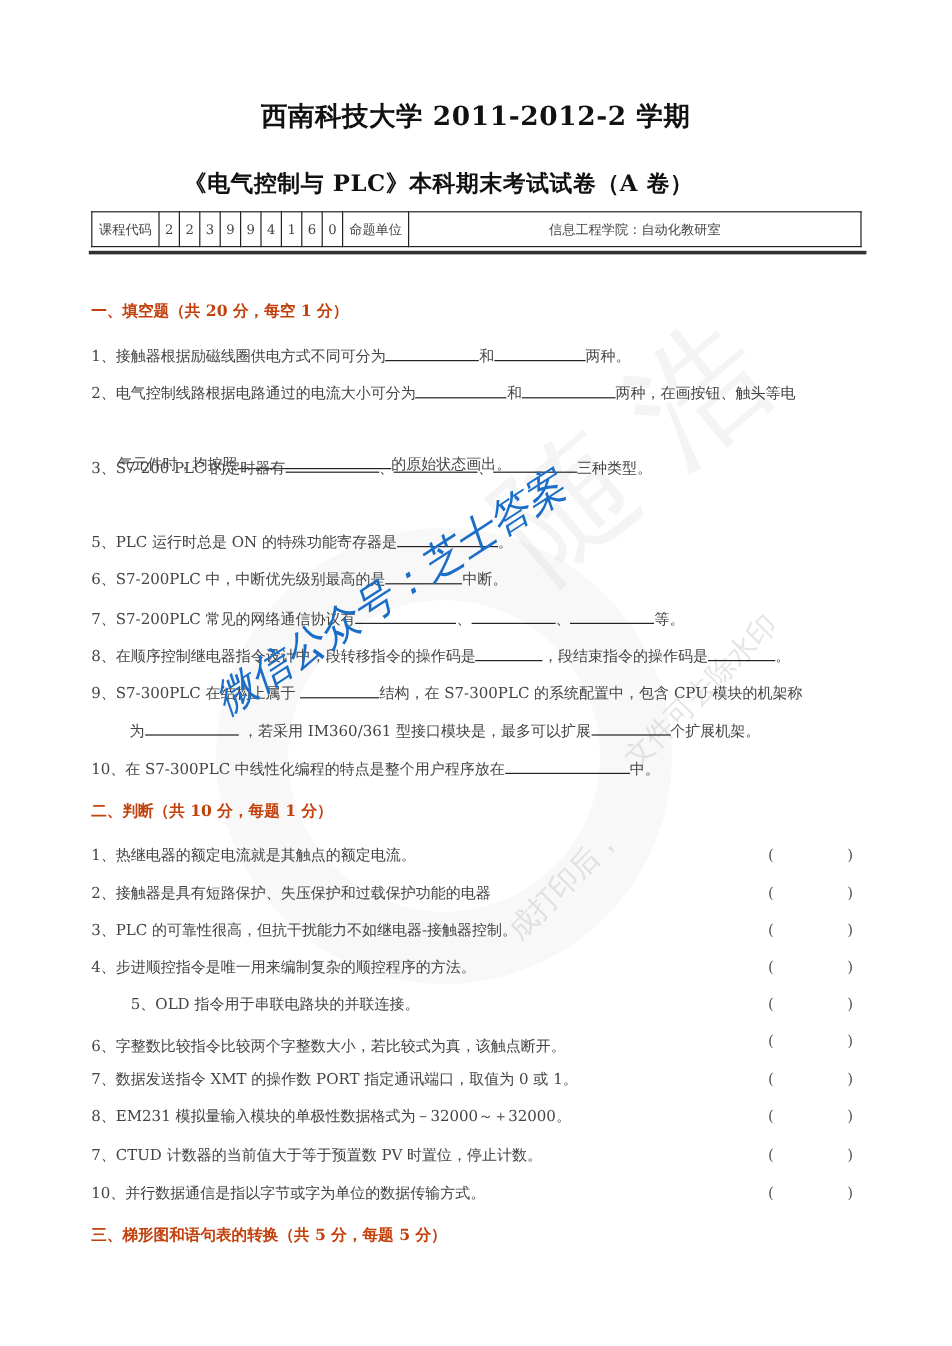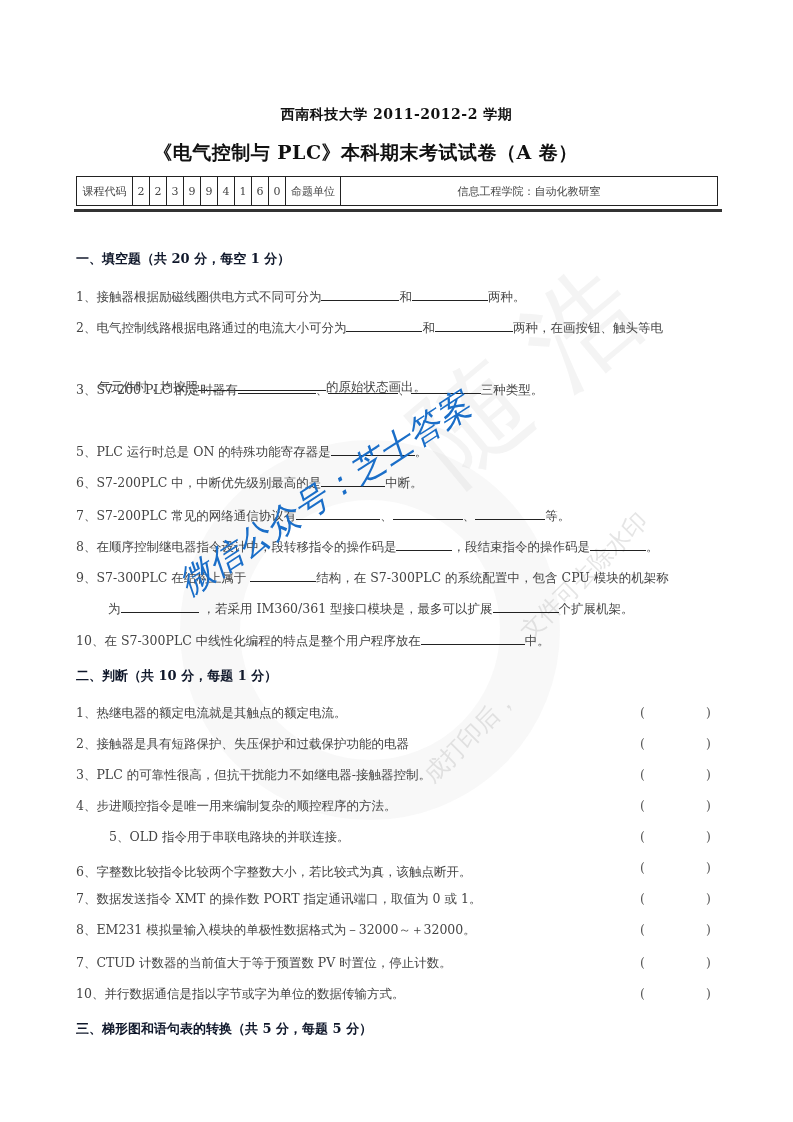--- a/index.html
+++ b/index.html
@@ -1,30 +1,30 @@
 <!DOCTYPE html>
 <html><head>
   <meta charset="utf-8">
   <style>
     html, body { margin: 0; padding: 0; background: #ffffff; }
     body { width: 793px; height: 1122px; position: relative; overflow: hidden;
            font-family: "DejaVu Serif", "Liberation Serif", serif; color: #333; }
     .page { position: absolute; left: 0; top: 0; width: 793px; height: 1122px; }
     .title1 { position: absolute; top: 82px; left: 0; width: 793px; text-align: center;
-              font-size: 14px; font-weight: bold; color: #111; letter-spacing: 0.5px; margin-top: 24px; }
+              font-size: 22px; font-weight: bold; color: #111; letter-spacing: 0.5px; }
     .title2 { position: absolute; top: 140px; left: 0; width: 731px; text-align: center;
               font-size: 19px; font-weight: bold; color: #111; letter-spacing: 0.5px; }
     table.info { position: absolute; top: 176px; left: 76px; width: 642px; height: 30px;
                  border-collapse: collapse; font-size: 11px; color: #444; }
     table.info td { border: 1px solid #222; text-align: center; padding: 0; }
     table.info td.lbl { width: 55px; }
     table.info td.dg { width: 16px; }
     table.info td.lbl2 { width: 54px; }
     .rule { position: absolute; top: 209px; left: 74px; width: 648px; height: 3px; background: #333; }
-    .sec { position: absolute; left: 76px; font-size: 13px; font-weight: bold; color: #0f172a; }
+    .sec { position: absolute; left: 76px; font-size: 13px; font-weight: bold; color: #c2410c; }
     .q { position: absolute; left: 76px; font-size: 12.5px; color: #444; white-space: nowrap; }
     .blank { display: inline-block; border-bottom: 1.5px solid #222; height: 12px; vertical-align: baseline; }
     .paren { position: absolute; font-size: 12.5px; color: #555; }
     .wm-logo { position: absolute; left: 180px; top: 440px; width: 380px; height: 380px;
                border-radius: 50%; border: 60px solid rgba(200,200,200,0.12); box-sizing: border-box; }
     .wm-big { position: absolute; left: 400px; top: 300px; font-size: 110px; color: rgba(180,180,180,0.15);
               transform: rotate(-40deg); font-family: "DejaVu Sans", sans-serif; }
     .wm-small { position: absolute; font-size: 24px; color: rgba(170,170,170,0.3);
                 transform: rotate(-45deg); font-family: "DejaVu Sans", sans-serif; white-space: nowrap; }
     .stamp { position: absolute; left: 195px; top: 560px; font-size: 34px; color: #1a6ec8;

